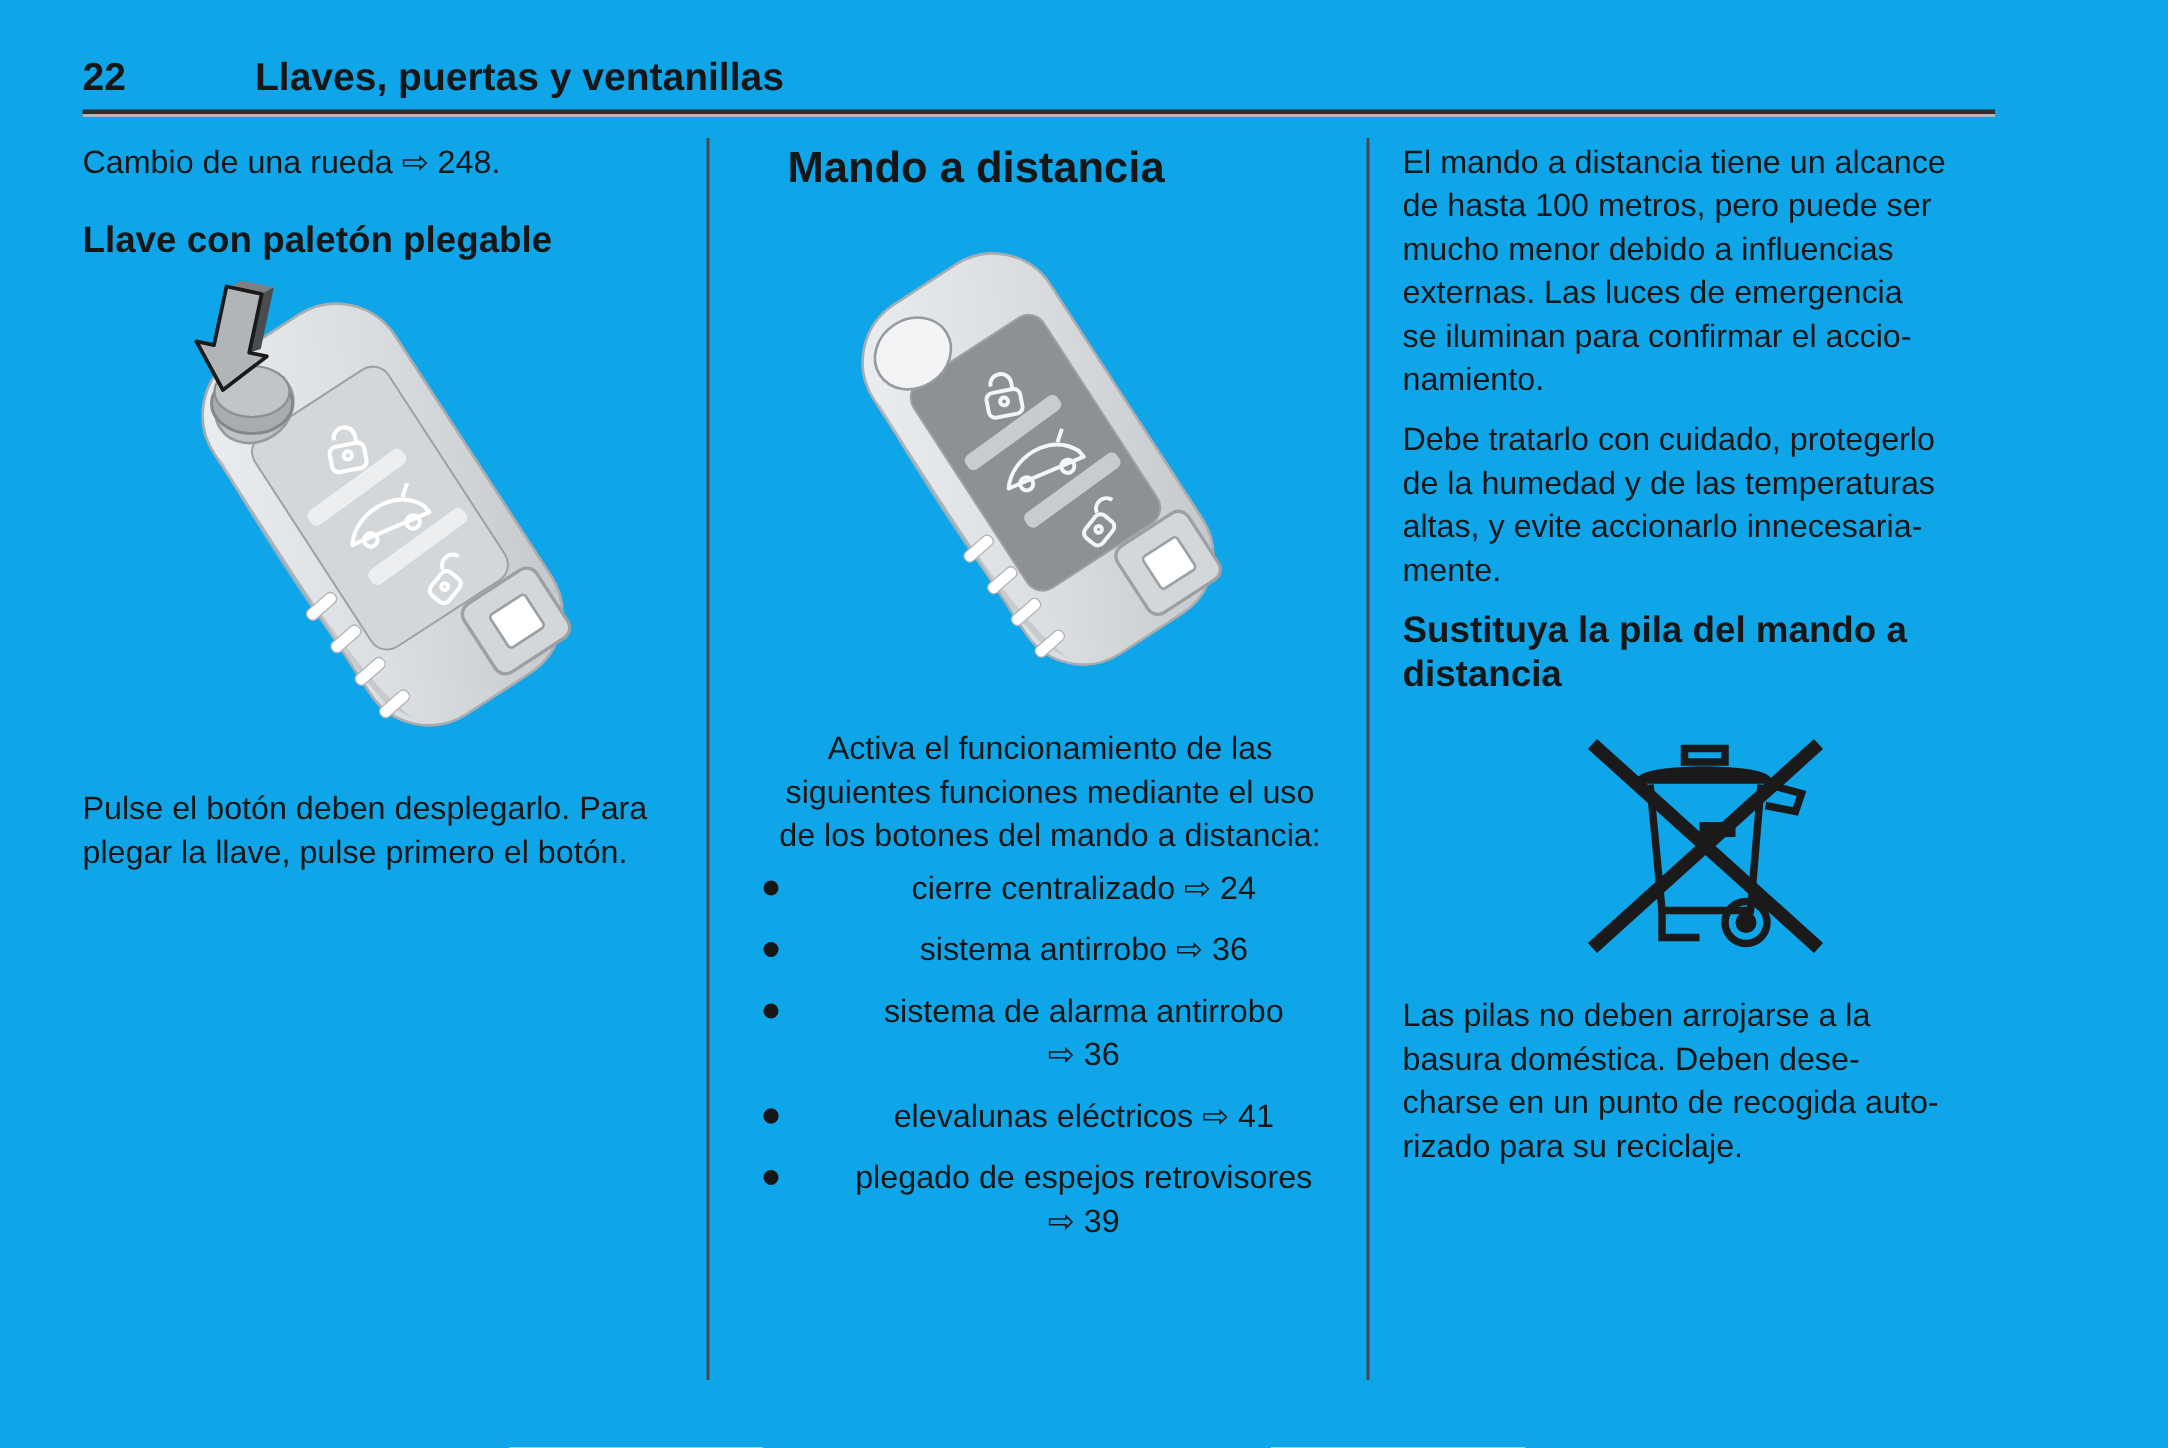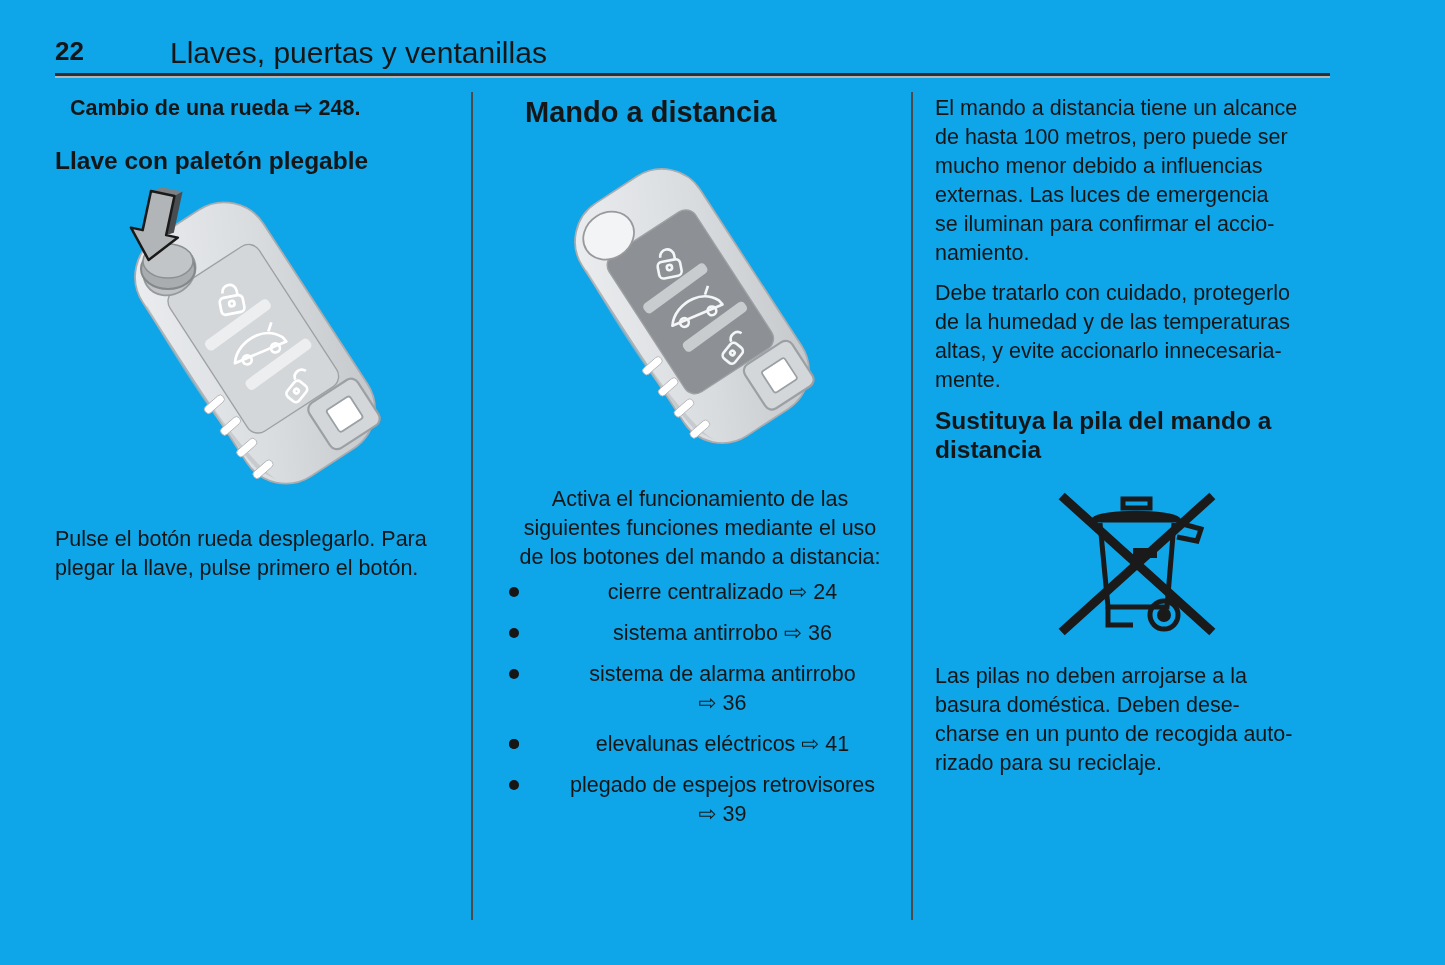--- a/index.html
+++ b/index.html
@@ -1,21 +1,21 @@
 <!DOCTYPE html>
 <html><head>
 <meta charset="utf-8">
 <style>
   html,body{margin:0;padding:0;background:#fff;}
   .page{position:relative;width:1445px;height:965px;background:#0ea5e9;
         font-family:"Liberation Sans",sans-serif;color:#161616;overflow:hidden;}
 
   
   .hdr-num{position:absolute;left:55px;top:36px;font-size:26px;font-weight:bold;}
-  .hdr-title{position:absolute;left:170px;top:36px;font-size:30px;font-weight:normal;text-align:right;}
+  .hdr-title{position:absolute;left:170px;top:36px;font-size:26px;font-weight:bold;text-align:right;}
   .hdr-rule{position:absolute;left:55px;top:73px;width:1275px;height:3px;
             background:#2e2e2e;border-bottom:2px solid #b5b5b5;}
 
   
   .vsep{position:absolute;top:92px;width:2px;height:828px;background:#4a4a4a;}
   .vsep.s1{left:471px;} .vsep.s2{left:911px;}
 
   
   .para{white-space:pre-line;font-size:21.5px;line-height:29px;margin:0 0 11px 0;}
   .h3{white-space:pre-line;font-size:24.5px;line-height:29px;font-weight:bold;margin:6px 0 12px 0;}
@@ -41,21 +41,21 @@
 
 <div class="page">
 
   <span class="hdr-num">22</span>
   <span class="hdr-title">Llaves, puertas y ventanillas</span>
   <div class="hdr-rule"></div>
 
   <div class="vsep s1"></div>
   <div class="vsep s2"></div>
 
-  <p class="para abs col-w" style="left:70px;top:94px;font-weight:bold;">Cambio de una rueda ⇨ 248.</p>
+  <p class="para abs col-w" style="left:55px;top:94px;">Cambio de una rueda ⇨ 248.</p>
 
   <div class="h3 abs col-w" style="left:55px;top:140px;">Llave con paletón plegable</div>
 
   <svg class="abs key-light" style="left:55px;top:181px;" width="400" height="325" viewBox="0 0 400 325">
     <defs>
       <linearGradient id="bodyGrad" x1="0" y1="0" x2="1" y2="1">
         <stop offset="0" stop-color="#eceef0"></stop>
         <stop offset="0.55" stop-color="#d9dcdf"></stop>
         <stop offset="1" stop-color="#c3c6c9"></stop>
       </linearGradient>
@@ -111,21 +111,21 @@
       <ellipse cx="0" cy="-8" rx="25" ry="17" fill="#c2c5c8" stroke="#8d9093" stroke-width="1.5"></ellipse>
     </g>
 
     <g transform="translate(96,10) rotate(12)">
       <polygon points="2,0 9,-6 31,-6 24,0" fill="#7e8184"></polygon>
       <polygon points="24,0 31,-6 31,36 24,40" fill="#4a4d50"></polygon>
       <polygon points="0,0 24,0 24,40 36,40 12,68 -12,40 0,40" fill="#b2b5b8" stroke="#1a1a1a" stroke-width="2.5" stroke-linejoin="round"></polygon>
     </g>
   </svg>
 
-  <p class="para abs" style="left:55px;top:525px;width:412px;">Pulse el botón rueda desplegarlo. Para
+  <p class="para abs" style="left:55px;top:525px;width:412px;">Pulse el botón deben desplegarlo. Para
 plegar la llave, pulse primero el botón.</p>
 
   <div class="h2 abs col-w" style="left:495px;top:96px;">Mando a distancia</div>
 
   <svg class="abs key-dark" style="left:497px;top:148px;" width="390" height="317" viewBox="0 0 400 325">
     <use href="#fob"></use>
   </svg>
 
   <div class="abs" style="left:495px;top:485px;width:410px;text-align:center;">
     <p class="para" style="margin-bottom:5px;">Activa el funcionamiento de las

